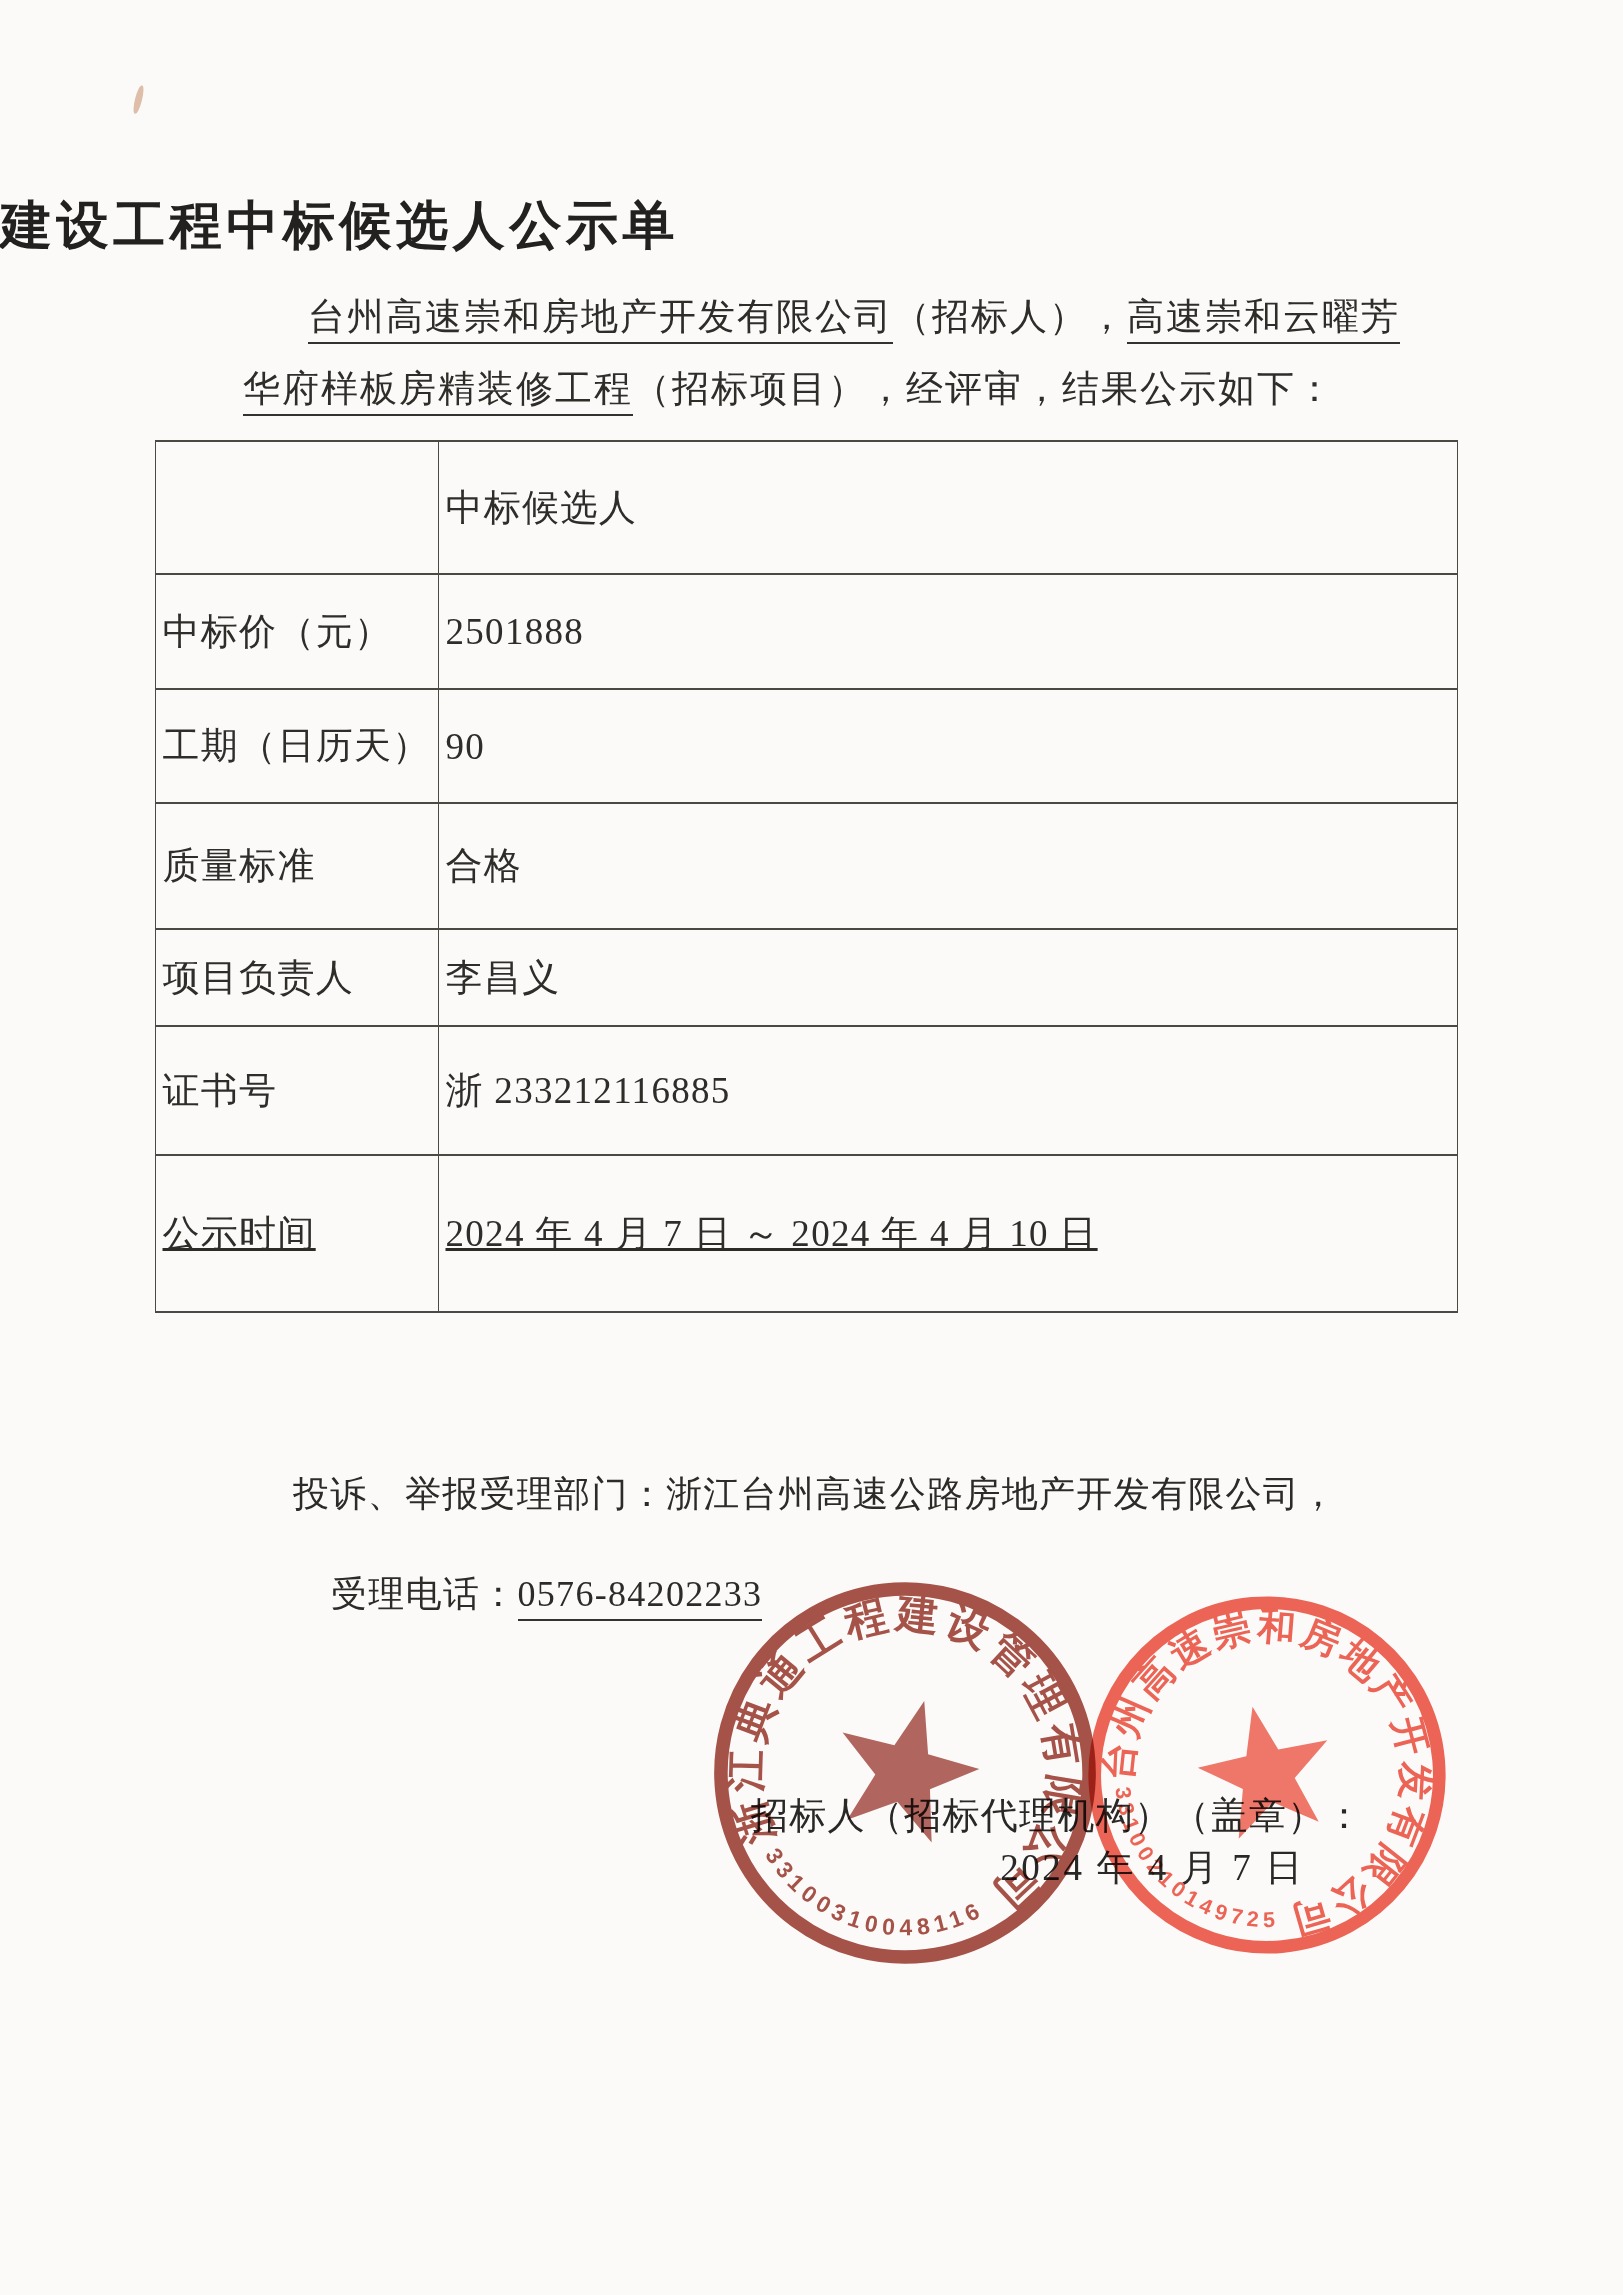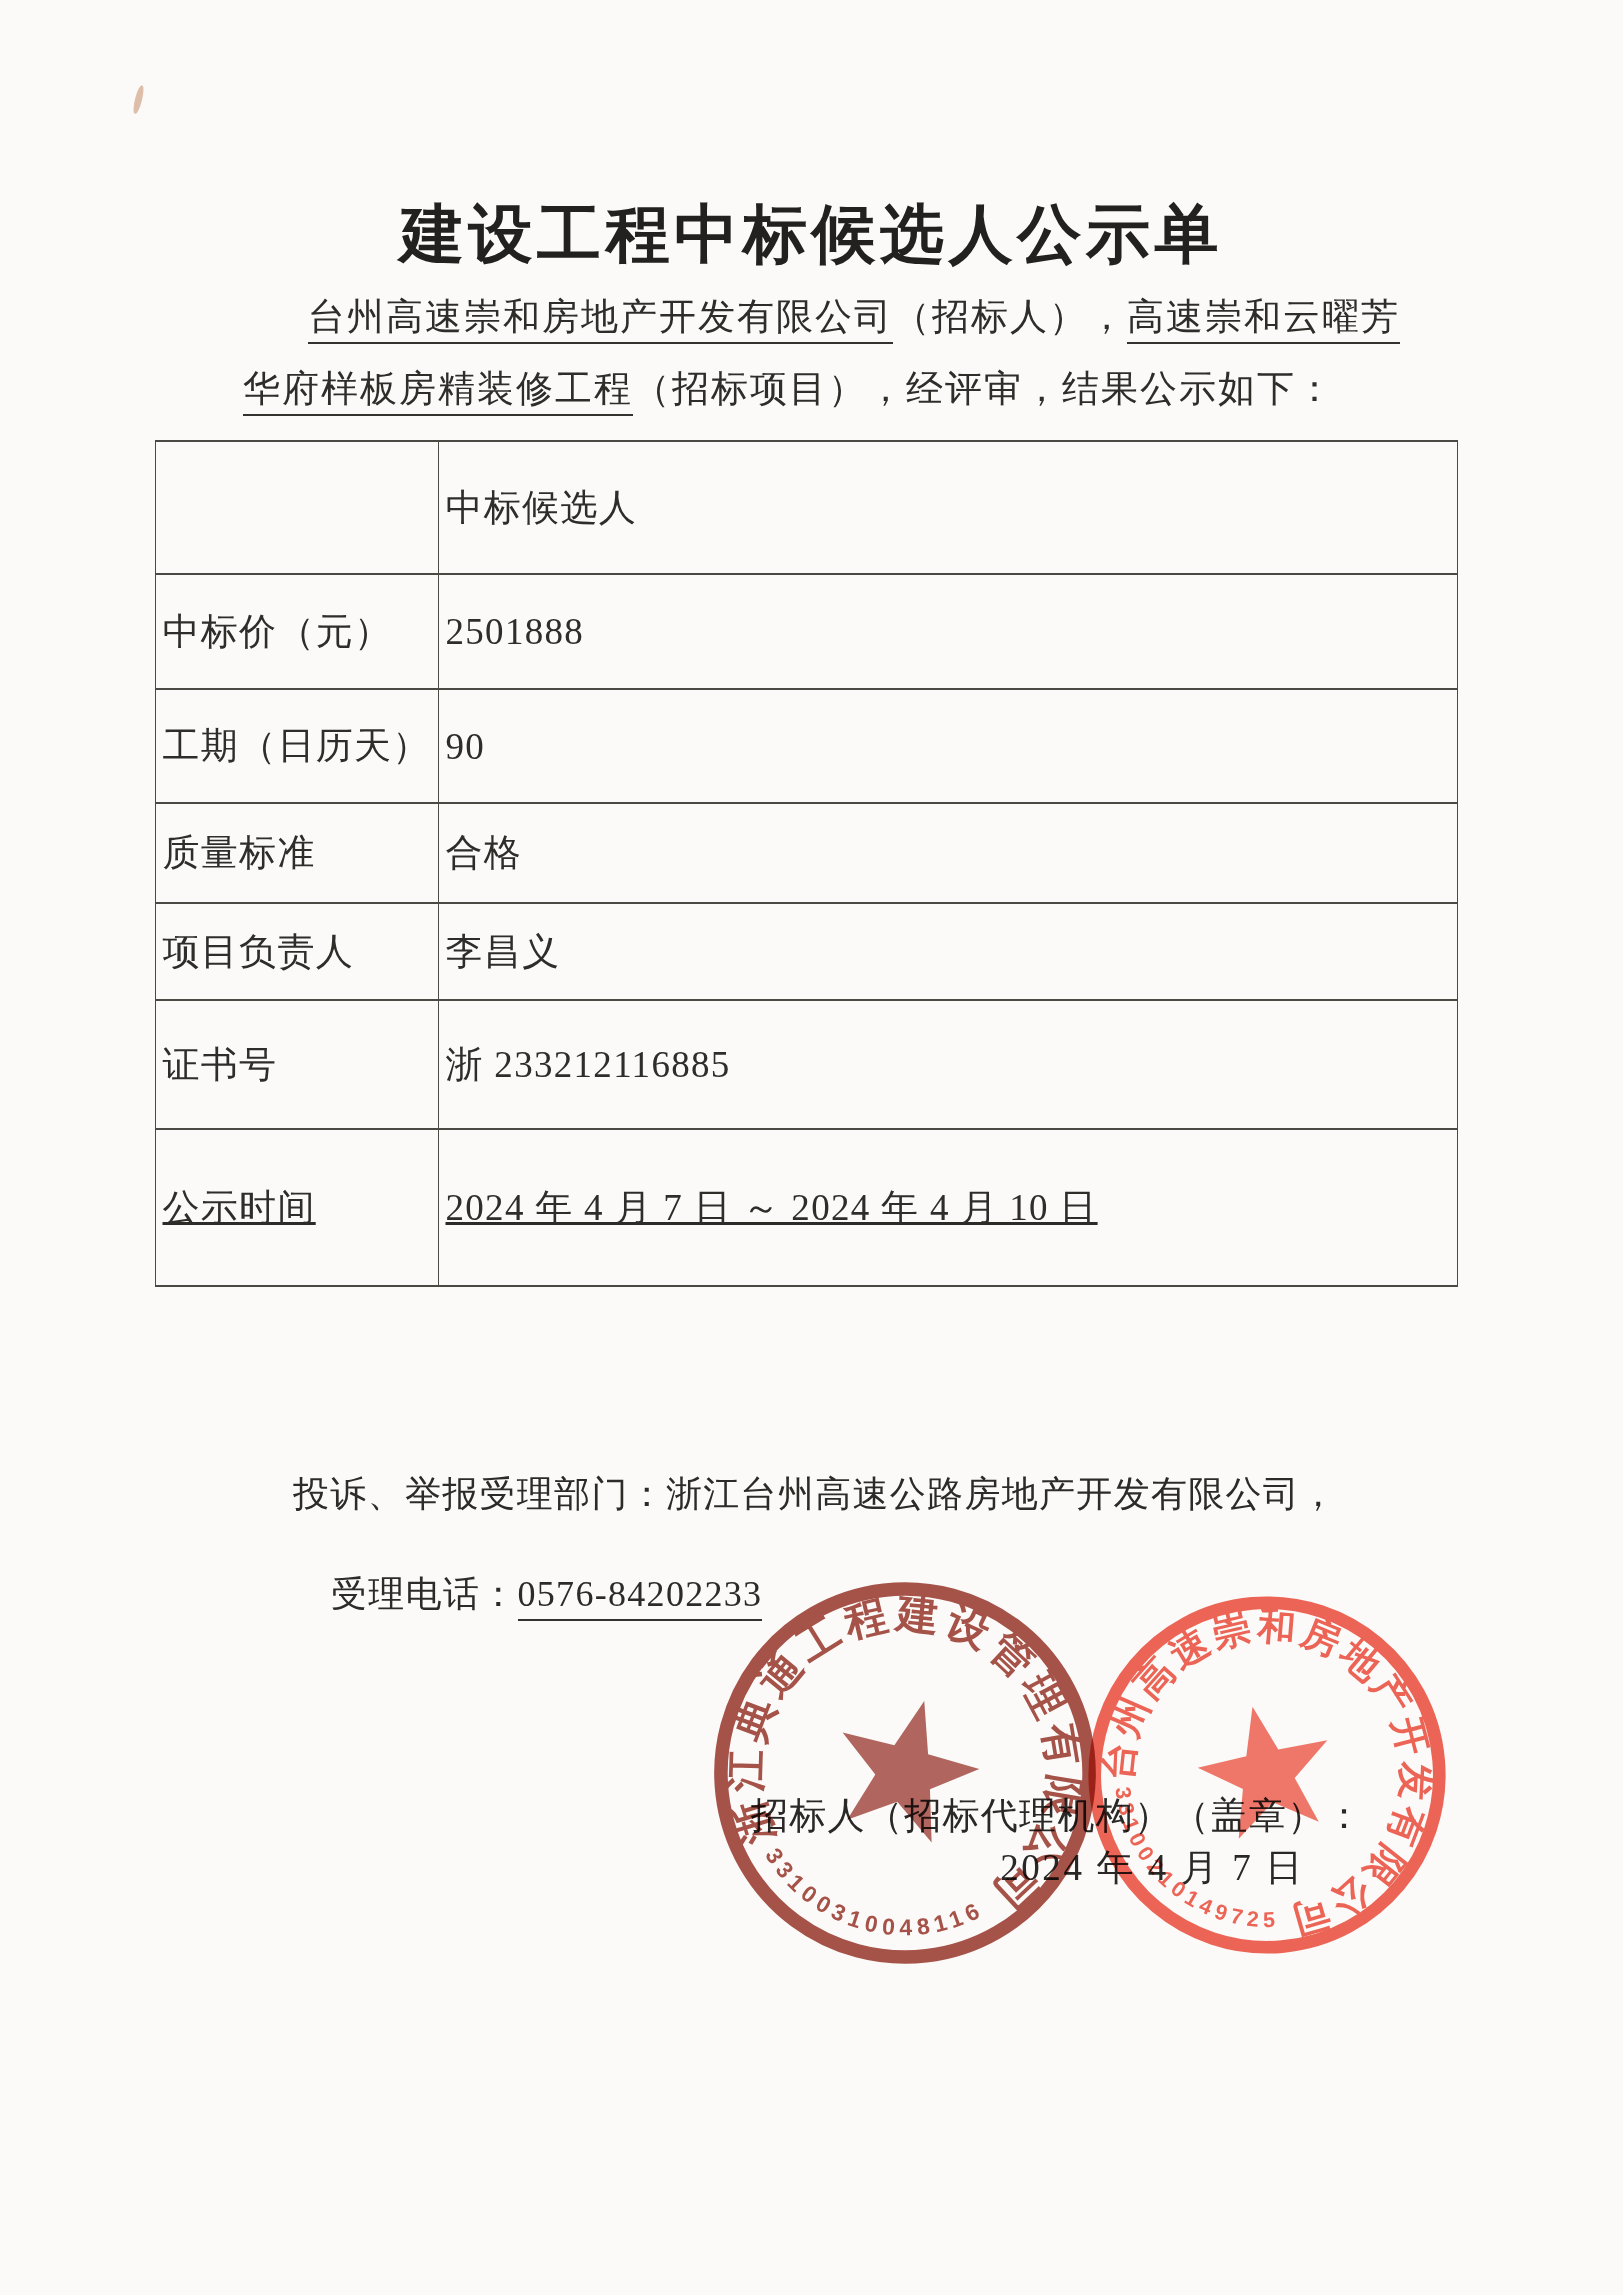--- a/index.html
+++ b/index.html
@@ -12,24 +12,24 @@
     color:#2c2b28;
     overflow:hidden;
   }
   .scan-artifact{
     position:absolute;left:135px;top:85px;width:6.5px;height:29px;
     background:rgba(186,118,72,.45);border-radius:50%;
     transform:rotate(14deg);
   }
   .doc-title{
     position:absolute;top:191px;left:0;right:0;
-    text-align:center;
+    text-align:left;
     font-family:"Liberation Sans","DejaVu Sans",sans-serif;
     font-weight:bold;
-    font-size:64px;letter-spacing:4.6px;
+    font-size:52px;letter-spacing:4.6px;
     color:#22211f;
   }
   .intro-line{position:absolute;font-size:37px;letter-spacing:2px;white-space:nowrap;color:#2e2d2a;text-align:center;}
   .intro-line-1{top:292px;left:308px;}
   .intro-line-2{top:364px;left:243px;}
   .u{border-bottom:2.6px solid #33322f;padding-bottom:5.2px;}
 
   table.bid-table{
     position:absolute;left:155px;top:440px;
     width:1303px;
@@ -38,21 +38,21 @@
   table.bid-table td{
     border:1.3px solid #4a4944;
     border-top-width:2px;border-bottom-width:2px;
     text-align:left;vertical-align:middle;
     font-size:37px;letter-spacing:1.3px;
     color:#2e2d2a;
     padding:0 6.5px;
     overflow:hidden;white-space:nowrap;
   }
   tr.rh1{height:133px;} tr.rh2{height:133px;} tr.rh3{height:115px;}
-  tr.rh4{height:114px;} tr.rh5{height:100px;} tr.rh6{height:97px;}
+  tr.rh4{height:114px;} tr.rh5{height:126px;} tr.rh6{height:97px;}
   tr.rh7{height:129px;} tr.rh8{height:157px;text-decoration:underline;}
   td.header-cell{font-size:36px;}
 
   .complaint-line{position:absolute;top:1470px;left:293px;font-size:36px;letter-spacing:1.3px;white-space:nowrap;}
   .phone-line{position:absolute;top:1570px;left:331px;font-size:36px;letter-spacing:1.3px;white-space:nowrap;}
   .sign-line{position:absolute;top:1791px;left:751px;font-size:37px;letter-spacing:1.3px;white-space:nowrap;color:#292826;}
   .sign-date{position:absolute;top:1843px;left:956px;width:393px;text-align:center;font-size:37px;letter-spacing:2.6px;white-space:nowrap;color:#292826;}
 
   .stamp{position:absolute;mix-blend-mode:multiply;opacity:.93;}
   .stamp-left{left:702px;top:1570px;width:406px;height:406px;}

